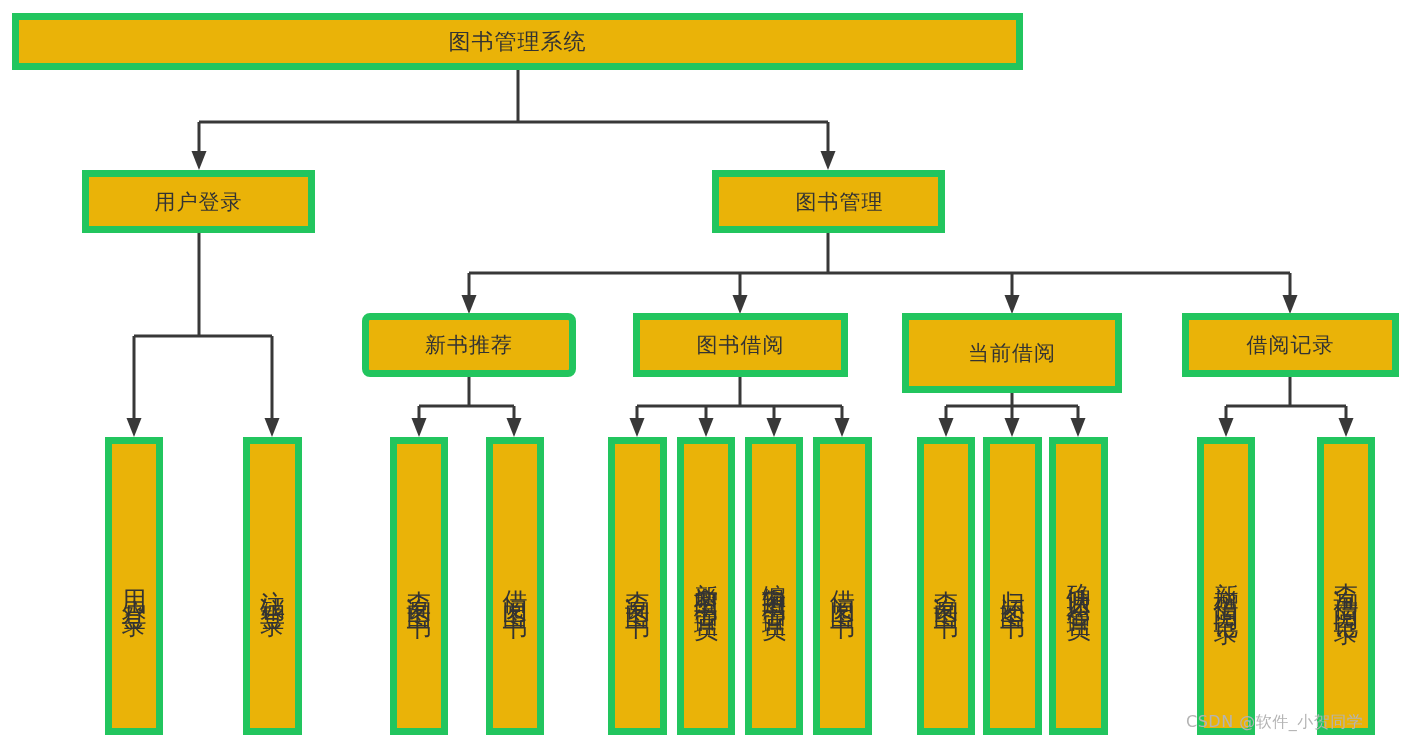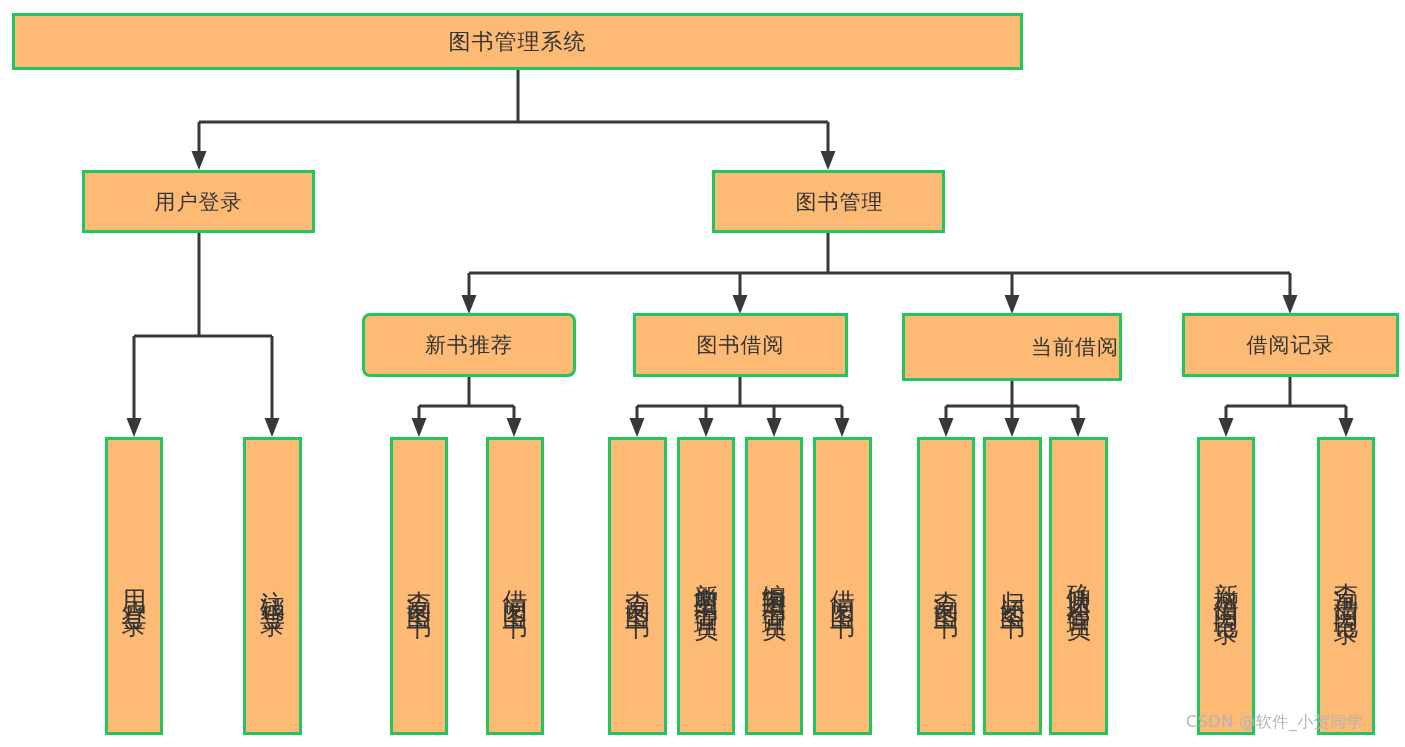--- a/index.html
+++ b/index.html
@@ -13,22 +13,22 @@
   }
   .wires {
     position: absolute;
     left: 0; top: 0;
     width: 1405px; height: 747px;
     pointer-events: none;
   }
   .node {
     position: absolute;
     box-sizing: border-box;
-    background: #fdba74;
-    border: 3px solid #22c55e;
+    background: #eab308;
+    border: 7px solid #22c55e;
     display: flex;
     align-items: center;
     justify-content: center;
     color: #333333;
     z-index: 2;
   }
   .hbox {
     font-size: 21px;
     letter-spacing: 1px;
     white-space: nowrap;
@@ -110,21 +110,21 @@
   <div class="node hbox" style="left:712px; top:170px; width:233px; height:63px;padding-left:22px;">
     <span>图书管理</span>
   </div>
 
   <div class="node hbox" style="left:362px; top:313px; width:214px; height:64px;border-radius:8px;">
     <span>新书推荐</span>
   </div>
   <div class="node hbox" style="left:633px; top:313px; width:215px; height:64px;">
     <span>图书借阅</span>
   </div>
-  <div class="node hbox" style="left:902px; top:313px; width:220px; height:68px;justify-content:flex-end;">
+  <div class="node hbox" style="left:902px; top:313px; width:220px; height:80px;">
     <span>当前借阅</span>
   </div>
   <div class="node hbox" style="left:1182px; top:313px; width:217px; height:64px;">
     <span>借阅记录</span>
   </div>
 
   <div class="node vbox" style="left:105px; top:437px; width:58px; height:298px;">
     <span>用户登录</span>
   </div>
   <div class="node vbox" style="left:243px; top:437px; width:59px; height:298px;">

